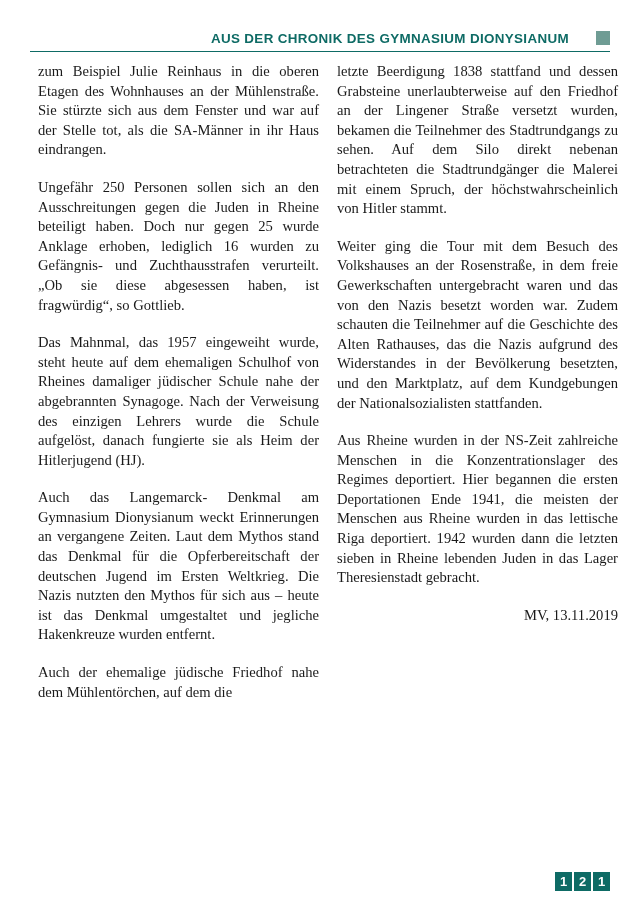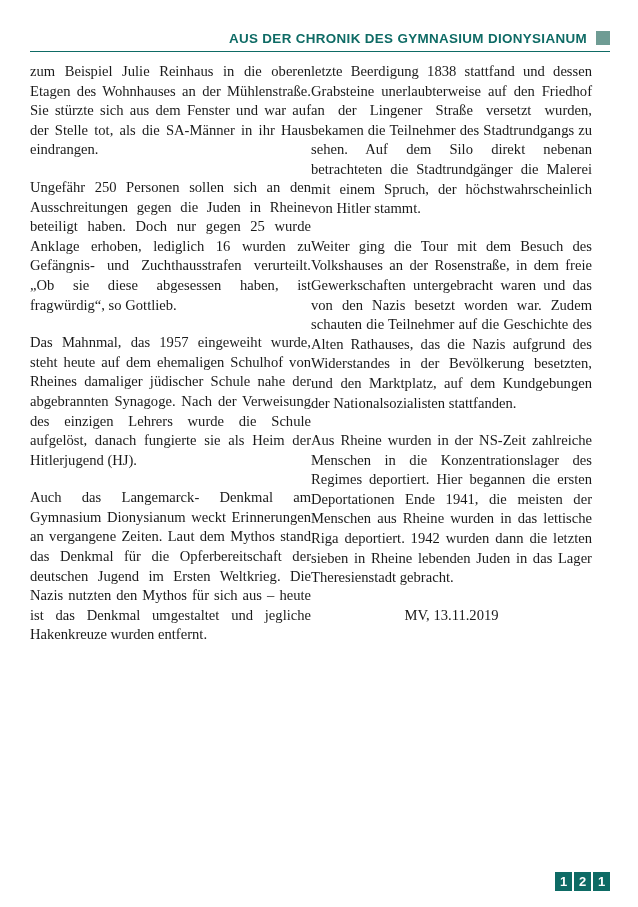--- a/index.html
+++ b/index.html
@@ -25,21 +25,21 @@
   
   .running-head {
     position: absolute;
     left: 43px;
     right: 28px;
     top: 27px;
     height: 22px;
     display: flex;
     align-items: center;
     justify-content: flex-end;
-    gap: 9px;
+    gap: 27px;
   }
   .running-head-title {
     font-family: "Liberation Sans", sans-serif;
     font-weight: bold;
     font-size: 13.4px;
     letter-spacing: 0.35px;
     color: #0e6b65;
     white-space: nowrap;
   }
   .header-square {
@@ -53,42 +53,43 @@
     left: 30px;
     right: 28px;
     top: 51px;
     height: 1.4px;
     background: #0e6b65;
   }
 
   
   .columns {
     position: absolute;
-    left: 30px;
+    left: 38px;
     top: 62px;
     width: 580px;
     display: flex;
+    gap: 18px;
   }
   .column {
     width: 281px;
   }
   .column p {
     margin: 0 0 18px 0;
     font-size: 14.6px;
     line-height: 19.6px;
     text-align: justify;
     text-justify: inter-word;
     hyphens: manual;
     -webkit-hyphens: manual;
   }
   .column p:last-child {
     margin-bottom: 0;
   }
   .column p.no-justify {
-    text-align: center;
+    text-align: right;
   }
   .signature {
     margin-top: 4px;
   }
 
   
   .folio {
     position: absolute;
     right: 28px;
     bottom: 16px;
@@ -120,20 +121,21 @@
   </div>
   <div class="header-rule"></div>
 
   <div class="columns">
 
     <div class="column">
       <p>zum Beispiel Julie Reinhaus in die oberen Etagen des Wohnhauses an der Mühlenstraße. Sie stürzte sich aus dem Fenster und war auf der Stelle tot, als die SA-Männer in ihr Haus eindrangen.</p>
       <p>Ungefähr 250 Personen sollen sich an den Ausschreitungen gegen die Juden in Rheine beteiligt haben. Doch nur gegen 25 wurde Anklage erhoben, lediglich 16 wurden zu Gefängnis- und Zuchthausstrafen verurteilt. „Ob sie diese abgesessen haben, ist fragwürdig“, so Gottlieb.</p>
       <p>Das Mahnmal, das 1957 eingeweiht wurde, steht heute auf dem ehemaligen Schulhof von Rheines damaliger jüdischer Schule nahe der abgebrannten Synagoge. Nach der Verweisung des einzigen Lehrers wurde die Schule aufgelöst, danach fungierte sie als Heim der Hitlerjugend (HJ).</p>
       <p>Auch das Langemarck- Denkmal am Gymnasium Dionysianum weckt Erinnerungen an vergangene Zeiten. Laut dem Mythos stand das Denkmal für die Opferbereitschaft der deutschen Jugend im Ersten Weltkrieg. Die Nazis nutzten den Mythos für sich aus – heute ist das Denkmal umgestaltet und jegliche Hakenkreuze wurden entfernt.</p>
+      <p>Auch der ehemalige jüdische Friedhof nahe dem Mühlentörchen, auf dem die</p>
     </div>
 
     <div class="column">
       <p>letzte Beerdigung 1838 stattfand und dessen Grabsteine unerlaubterweise auf den Friedhof an der Lingener Straße versetzt wurden, bekamen die Teilnehmer des Stadtrundgangs zu sehen. Auf dem Silo direkt nebenan betrachteten die Stadtrundgänger die Malerei mit einem Spruch, der höchstwahrscheinlich von Hitler stammt.</p>
       <p>Weiter ging die Tour mit dem Besuch des Volkshauses an der Rosenstraße, in dem freie Gewerkschaften untergebracht waren und das von den Nazis besetzt worden war. Zudem schauten die Teilnehmer auf die Geschichte des Alten Rathauses, das die Nazis aufgrund des Widerstandes in der Bevölkerung besetzten, und den Marktplatz, auf dem Kundgebungen der Nationalsozialisten stattfanden.</p>
       <p>Aus Rheine wurden in der NS-Zeit zahlreiche Menschen in die Konzentrationslager des Regimes deportiert. Hier begannen die ersten Deportationen Ende 1941, die meisten der Menschen aus Rheine wurden in das lettische Riga deportiert. 1942 wurden dann die letzten sieben in Rheine lebenden Juden in das Lager Theresienstadt gebracht.</p>
       <p class="no-justify signature">MV, 13.11.2019</p>
     </div>
 
   </div>

